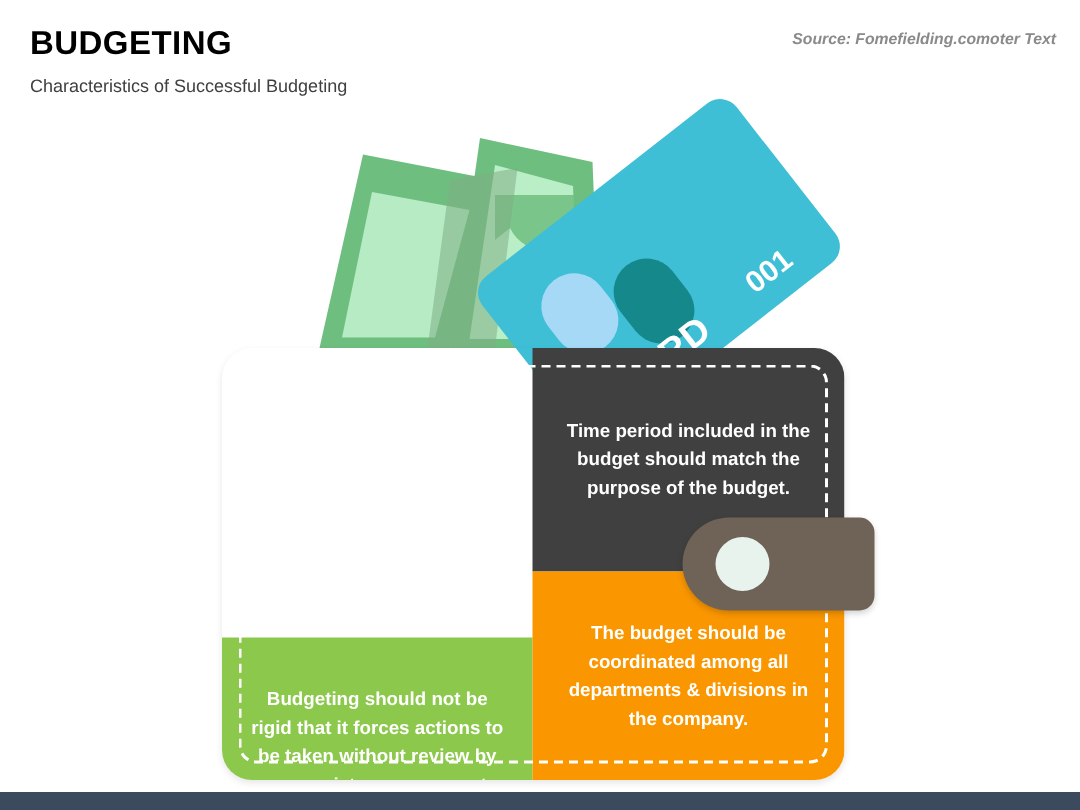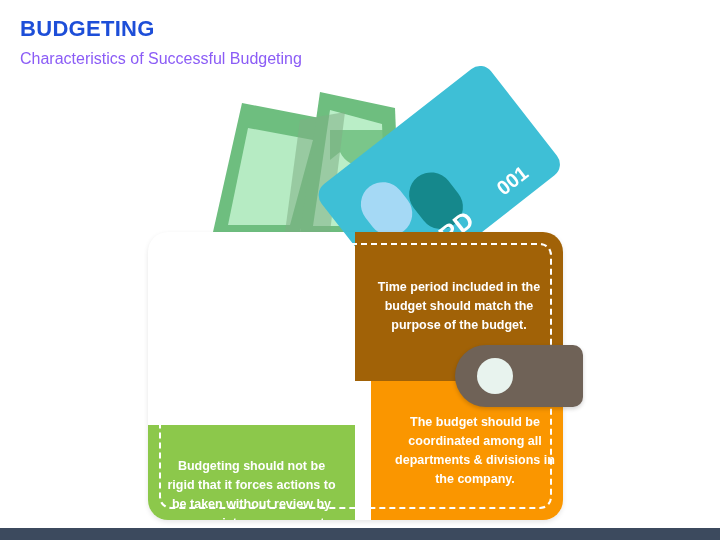--- a/index.html
+++ b/index.html
@@ -24,31 +24,31 @@
   }
 
   
   .page-title {
     position: absolute;
     left: 20px;
     top: 16px;
     font-size: 22px;
     font-weight: bold;
     letter-spacing: 0.3px;
-    color: #1d4ed8;
+    color: #000000;
     white-space: nowrap;
     text-align: right;
   }
   .page-subtitle {
     position: absolute;
     left: 20px;
     top: 50px;
-    font-size: 16px;
+    font-size: 12px;
     font-weight: normal;
-    color: #8b5cf6;
+    color: #404040;
     white-space: nowrap;
   }
   .source-text {
     position: absolute;
     right: 16px;
     top: 20px;
     font-size: 10.5px;
     font-style: italic;
     font-weight: bold;
     color: #8a8a8a;
@@ -85,21 +85,21 @@
     text-align: center;
     color: #ffffff;
     font-size: 12.5px;
     font-weight: bold;
     line-height: 1.52;
     padding: 6px 18px;
   }
   .quad-tl { left: 0;     top: 0;     width: 207px; height: 149px; }
   .quad-tr { left: 207px; top: 0;     width: 208px; height: 149px; }
   .quad-bl { left: 0;     top: 149px; width: 207px; height: 139px; }
-  .quad-br { left: 223px; top: 149px; width: 208px; height: 139px; }
+  .quad-br { left: 207px; top: 149px; width: 208px; height: 139px; }
 
   .quad-text {
     display: block;
     width: 100%;
   }
 
   
   .wallet-dash {
     position: absolute;
     left: 11px;
@@ -143,20 +143,21 @@
     background: #3c4a5e;
   }
 </style>
 </head>
 <body>
 
 <div class="slide">
 
   <div class="page-title">BUDGETING</div>
   <div class="page-subtitle">Characteristics of Successful Budgeting</div>
+  <div class="source-text">Source: Fomefielding.comoter Text</div>
 
   <svg class="illustration" viewBox="0 0 720 540" width="720" height="540" xmlns="http://www.w3.org/2000/svg">
 
     <g>
       <polygon points="242,103 213,232 300,232 330,120" fill="#6EBE7F"></polygon>
       <polygon points="248,128 228,225 290,225 313,140" fill="#BEF0CB" opacity="0.9"></polygon>
     </g>
 
     <g>
       <polygon points="320,92 300,232 400,232 395,108" fill="#6EBE7F"></polygon>
@@ -171,21 +172,21 @@
       <rect x="356" y="148" width="44" height="56" rx="22" ry="22" fill="#A5D9F5"></rect>
       <rect x="400" y="170" width="44" height="60" rx="22" ry="22" fill="#15888C"></rect>
       <text x="345" y="242" font-family="'Liberation Sans', sans-serif" font-size="25" font-weight="bold" fill="#FFFFFF">T CARD</text>
       <text x="478" y="238" font-family="'Liberation Sans', sans-serif" font-size="20" font-weight="bold" fill="#FFFFFF">001</text>
     </g>
   </svg>
 
   <div class="wallet">
 
 
-    <div class="quad quad-tr" style="background:#a16207;">
+    <div class="quad quad-tr" style="background:#404040;">
       <span class="quad-text">Time period included in the budget should match the purpose of the budget.</span>
     </div>
 
     <div class="quad quad-bl" style="background:#8CC84B;margin-top:44px;">
       <span class="quad-text">Budgeting should not be rigid that it forces actions to be taken without review by appropriate management.</span>
     </div>
 
     <div class="quad quad-br" style="background:#FA9600;">
       <span class="quad-text">The budget should be coordinated among all departments &amp; divisions in the company.</span>
     </div>

